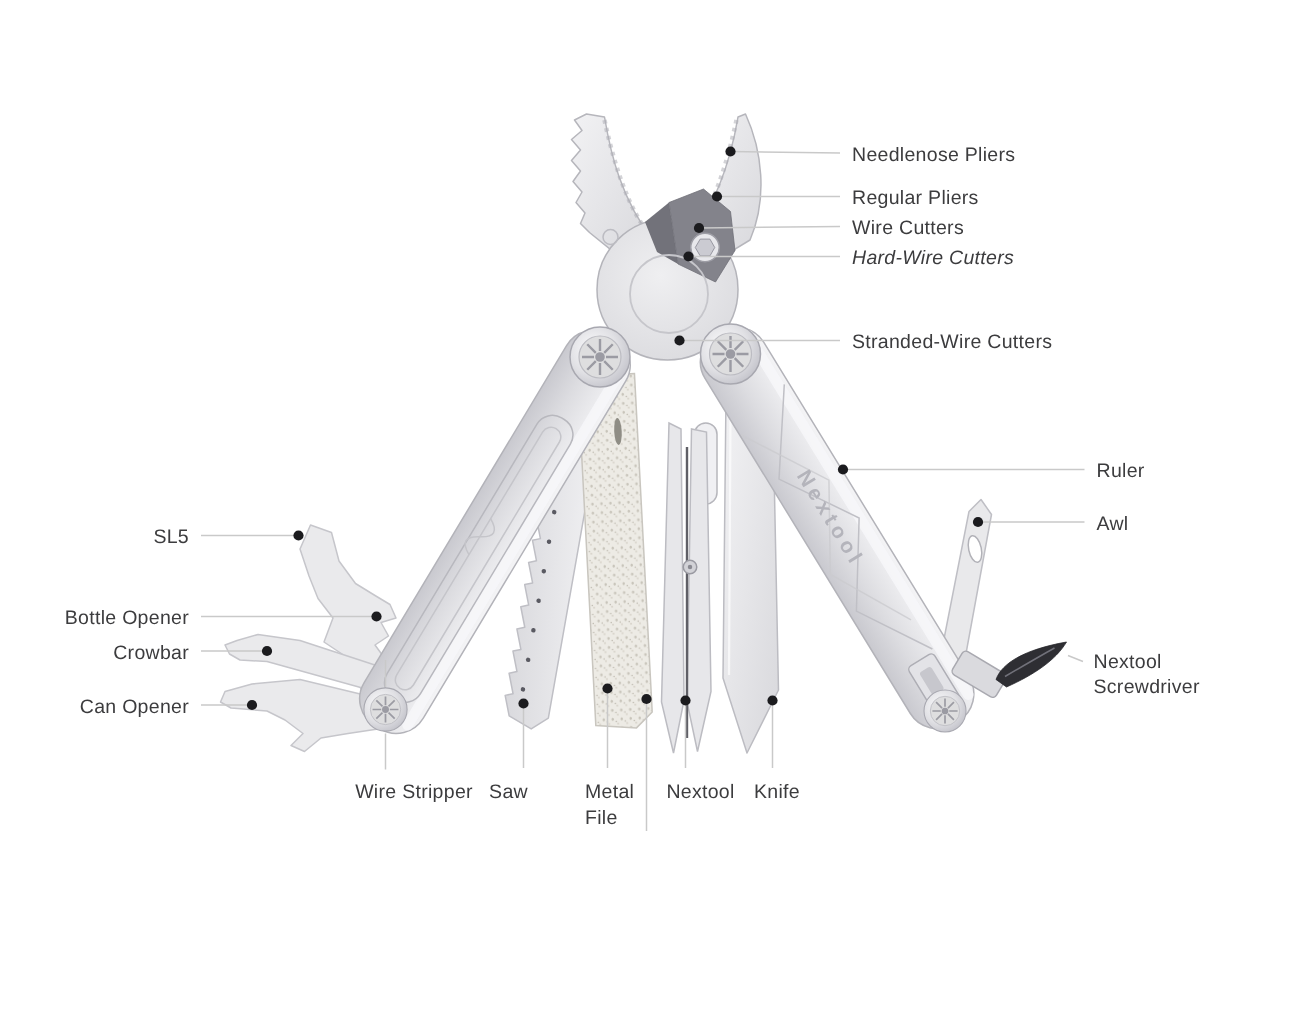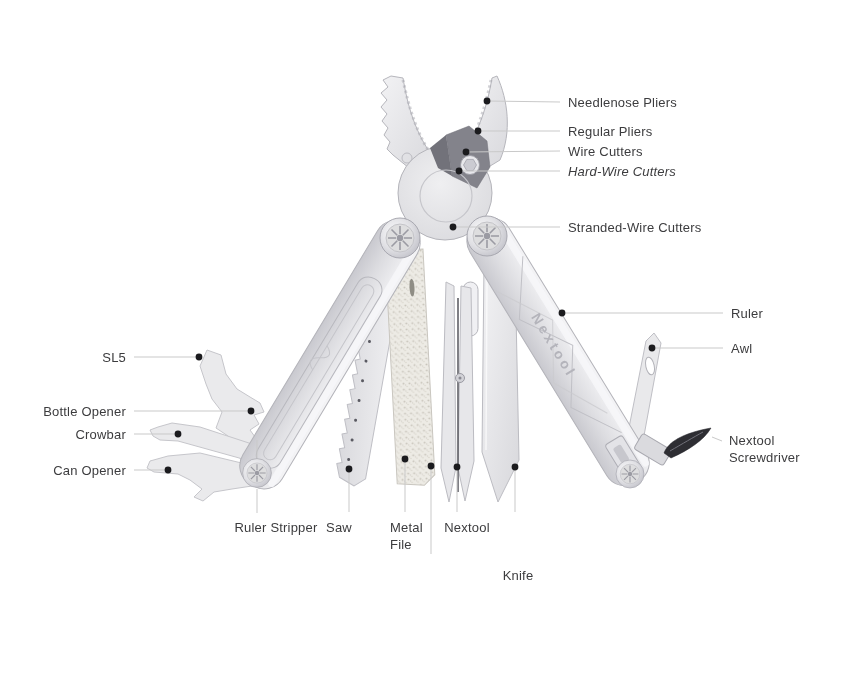--- a/index.html
+++ b/index.html
@@ -22,21 +22,21 @@
   
   #c-sl5{right:734px;top:349px;}
   #c-bottle{right:734px;top:403px;text-align:right;}
   #c-crowbar{right:734px;top:426px;}
   #c-can{right:734px;top:462px;}
   
   #c-stripper{left:276px;top:519px;}
   #c-saw{left:339px;top:519px;}
   #c-metal{left:390px;top:519px;}
   #c-scissors{left:467px;top:519px;}
-  #c-knife{left:518px;top:519px;margin-top:48px;}
+  #c-knife{left:518px;top:519px;}
   #c-diamond{left:408px;top:559px;}
 </style>
 </head>
 <body>
 
 <div class="stage">
 
 <svg width="860" height="682" viewBox="0 0 860 682">
   <defs>
     <linearGradient id="gMetal" x1="0" y1="0" x2="1" y2="1">
@@ -211,19 +211,19 @@
   <div class="lbl" id="c-hardwire">Hard-Wire Cutters</div>
   <div class="lbl" id="c-stranded">Stranded-Wire Cutters</div>
   <div class="lbl" id="c-ruler">Ruler</div>
   <div class="lbl" id="c-awl">Awl</div>
   <div class="lbl" id="c-phillips">Nextool
 Screwdriver</div>
   <div class="lbl rt" id="c-sl5">SL5</div>
   <div class="lbl rt" id="c-bottle">Bottle Opener</div>
   <div class="lbl rt" id="c-crowbar">Crowbar</div>
   <div class="lbl rt" id="c-can">Can Opener</div>
-  <div class="lbl ctr" id="c-stripper">Ruler Stripper</div>
+  <div class="lbl ctr" id="c-stripper">Wire Stripper</div>
   <div class="lbl ctr" id="c-saw">Saw</div>
   <div class="lbl" id="c-metal">Metal
 File</div>
   <div class="lbl ctr" id="c-scissors">Nextool</div>
   <div class="lbl ctr" id="c-knife">Knife</div>
 </div>
 
 </body></html>

